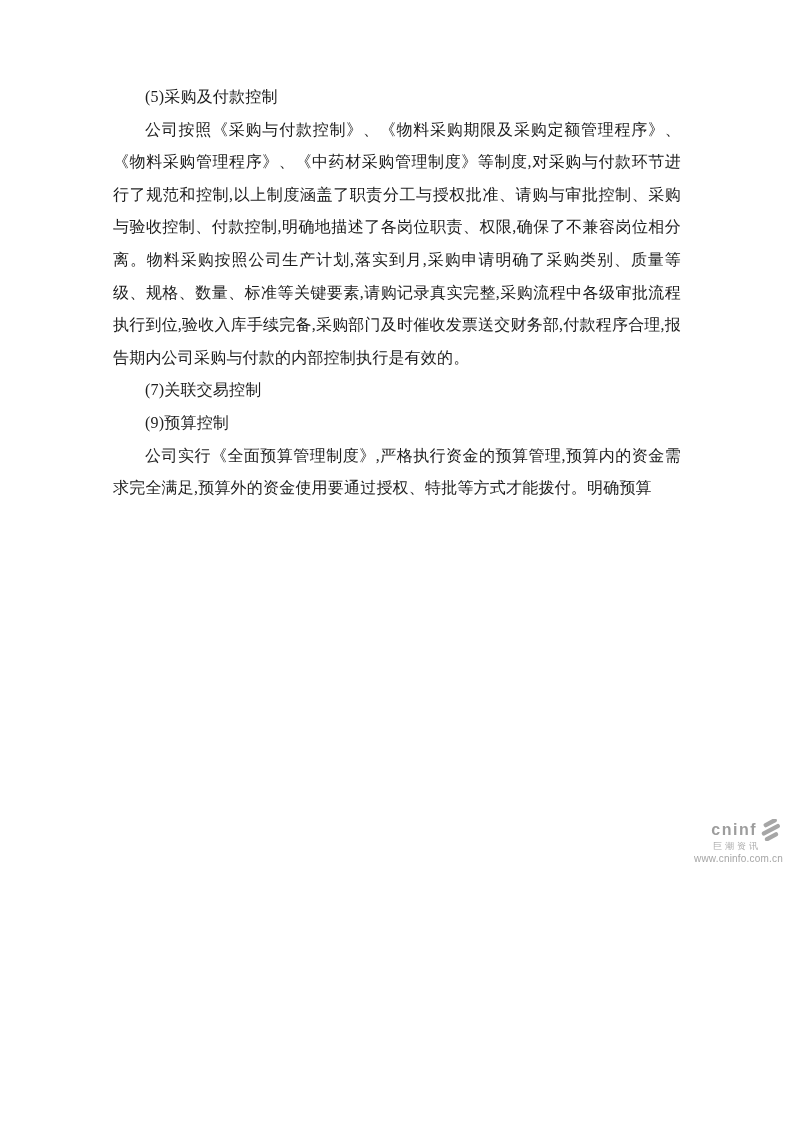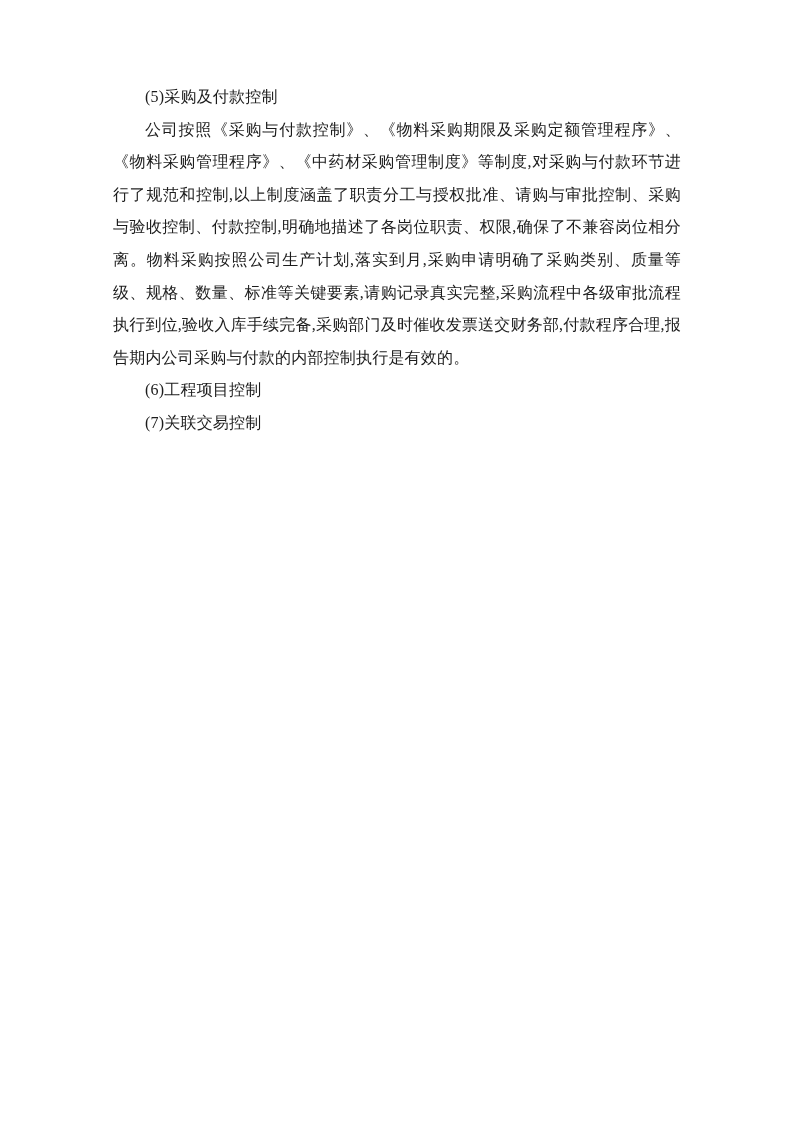--- a/index.html
+++ b/index.html
@@ -72,18 +72,33 @@
   }
 </style>
 </head>
 <body>
 
 <div class="page">
 
   <div class="content">
     <p>(5)采购及付款控制</p>
     <p>公司按照《采购与付款控制》、《物料采购期限及采购定额管理程序》、《物料采购管理程序》、《中药材采购管理制度》等制度,对采购与付款环节进行了规范和控制,以上制度涵盖了职责分工与授权批准、请购与审批控制、采购与验收控制、付款控制,明确地描述了各岗位职责、权限,确保了不兼容岗位相分离。物料采购按照公司生产计划,落实到月,采购申请明确了采购类别、质量等级、规格、数量、标准等关键要素,请购记录真实完整,采购流程中各级审批流程执行到位,验收入库手续完备,采购部门及时催收发票送交财务部,付款程序合理,报告期内公司采购与付款的内部控制执行是有效的。</p>
-    <p>(6)工程项目控制</p>
     <p>(7)关联交易控制</p>
+    <p>(9)预算控制</p>
+    <p>公司实行《全面预算管理制度》,严格执行资金的预算管理,预算内的资金需求完全满足,预算外的资金使用要通过授权、特批等方式才能拨付。明确预算</p>
   </div>
 
+  <div class="brand">
+    <div class="brand-top">
+      <span class="brand-name">cninf</span>
+      <svg class="brand-swirl" width="24" height="22" viewBox="0 0 24 22" aria-hidden="true">
+        <g fill="#a6a6a6" transform="rotate(-28 12 11)">
+          <rect x="7.5" y="2" width="14.5" height="4.4" rx="2.2"></rect>
+          <rect x="2" y="8.5" width="20" height="4.4" rx="2.2"></rect>
+          <rect x="2" y="15" width="14.5" height="4.4" rx="2.2"></rect>
+        </g>
+      </svg>
+    </div>
+    <div class="brand-cn">巨潮资讯</div>
+    <div class="brand-url">www.cninfo.com.cn</div>
+  </div>
 
 </div>
 
 </body></html>

